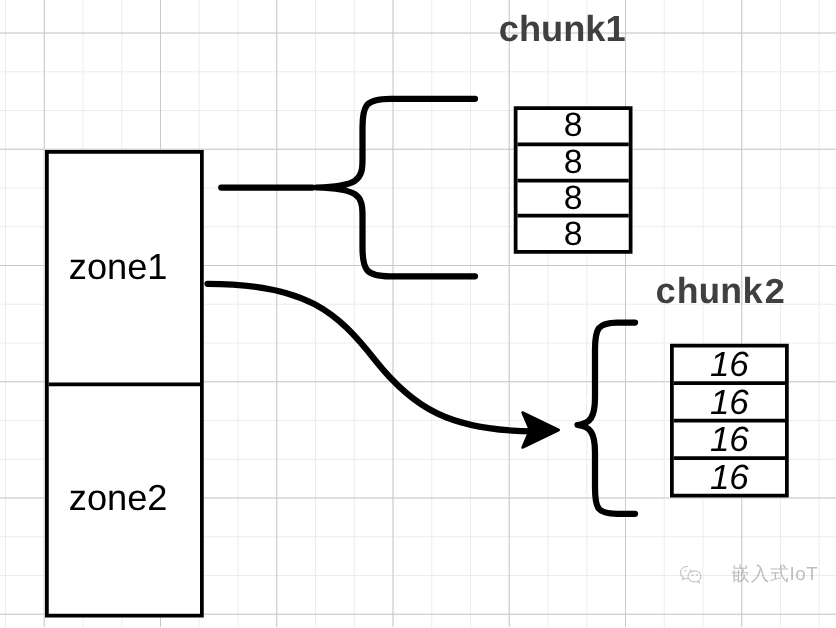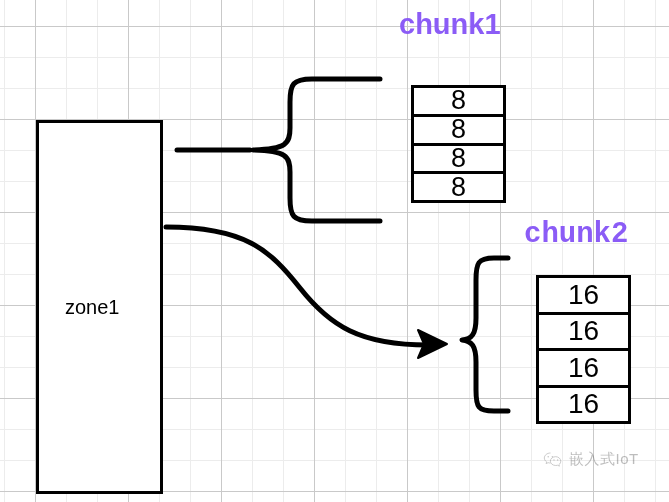--- a/index.html
+++ b/index.html
@@ -70,73 +70,74 @@
 
   
   #zone-table {
     left: 36px;
     top: 120px;
     width: 127px;
     height: 374px;
   }
   #zone-table .cell {
     justify-content: flex-start;
-    padding-left: 26px;
-    font-size: 20px;
+    padding-left: 16px;
+    font-size: 29px;
   }
 
   
   #chunk1-table {
     left: 411px;
     top: 85px;
     width: 95px;
     height: 118px;
   }
   #chunk1-table .cell {
     font-size: 27px;
   }
 
   
   #chunk2-table {
     left: 536px;
     top: 275px;
     width: 95px;
-    height: 149px;
+    height: 123px;
+    font-style: italic;
   }
   #chunk2-table .cell {
     font-size: 28px;
   }
 
   
   .chunk-label {
     position: absolute;
     font-size: 29px;
     font-weight: bold;
-    color: #8b5cf6;
+    color: #404040;
     white-space: nowrap;
     line-height: 1;
   }
   #chunk1-label { left: 399px; top: 10px; }
   #chunk2-label { left: 524px; top: 220px; font-family: Liberation Mono, monospace; }
 
   
   #vectors {
     position: absolute;
     inset: 0;
     pointer-events: none;
   }
 
   
   #watermark {
     position: absolute;
     left: 543px;
     top: 450px;
     display: flex;
     align-items: center;
-    gap: 6px;
+    gap: 22px;
     opacity: 0.33;
     filter: grayscale(1);
   }
   #watermark .wm-text {
     font-size: 15px;
     color: #3a3a3a;
     white-space: nowrap;
     letter-spacing: 0.5px;
   }
   #watermark .wm-icon {
@@ -147,20 +148,21 @@
 </style>
 </head>
 <body>
 
 <div id="canvas">
 
   <div id="grid"></div>
 
   <div class="stack" id="zone-table">
     <div class="cell">zone1</div>
+    <div class="cell">zone2</div>
   </div>
 
   <div class="chunk-label" id="chunk1-label">chunk1</div>
   <div class="stack" id="chunk1-table">
     <div class="cell">8</div>
     <div class="cell">8</div>
     <div class="cell">8</div>
     <div class="cell">8</div>
   </div>
 

